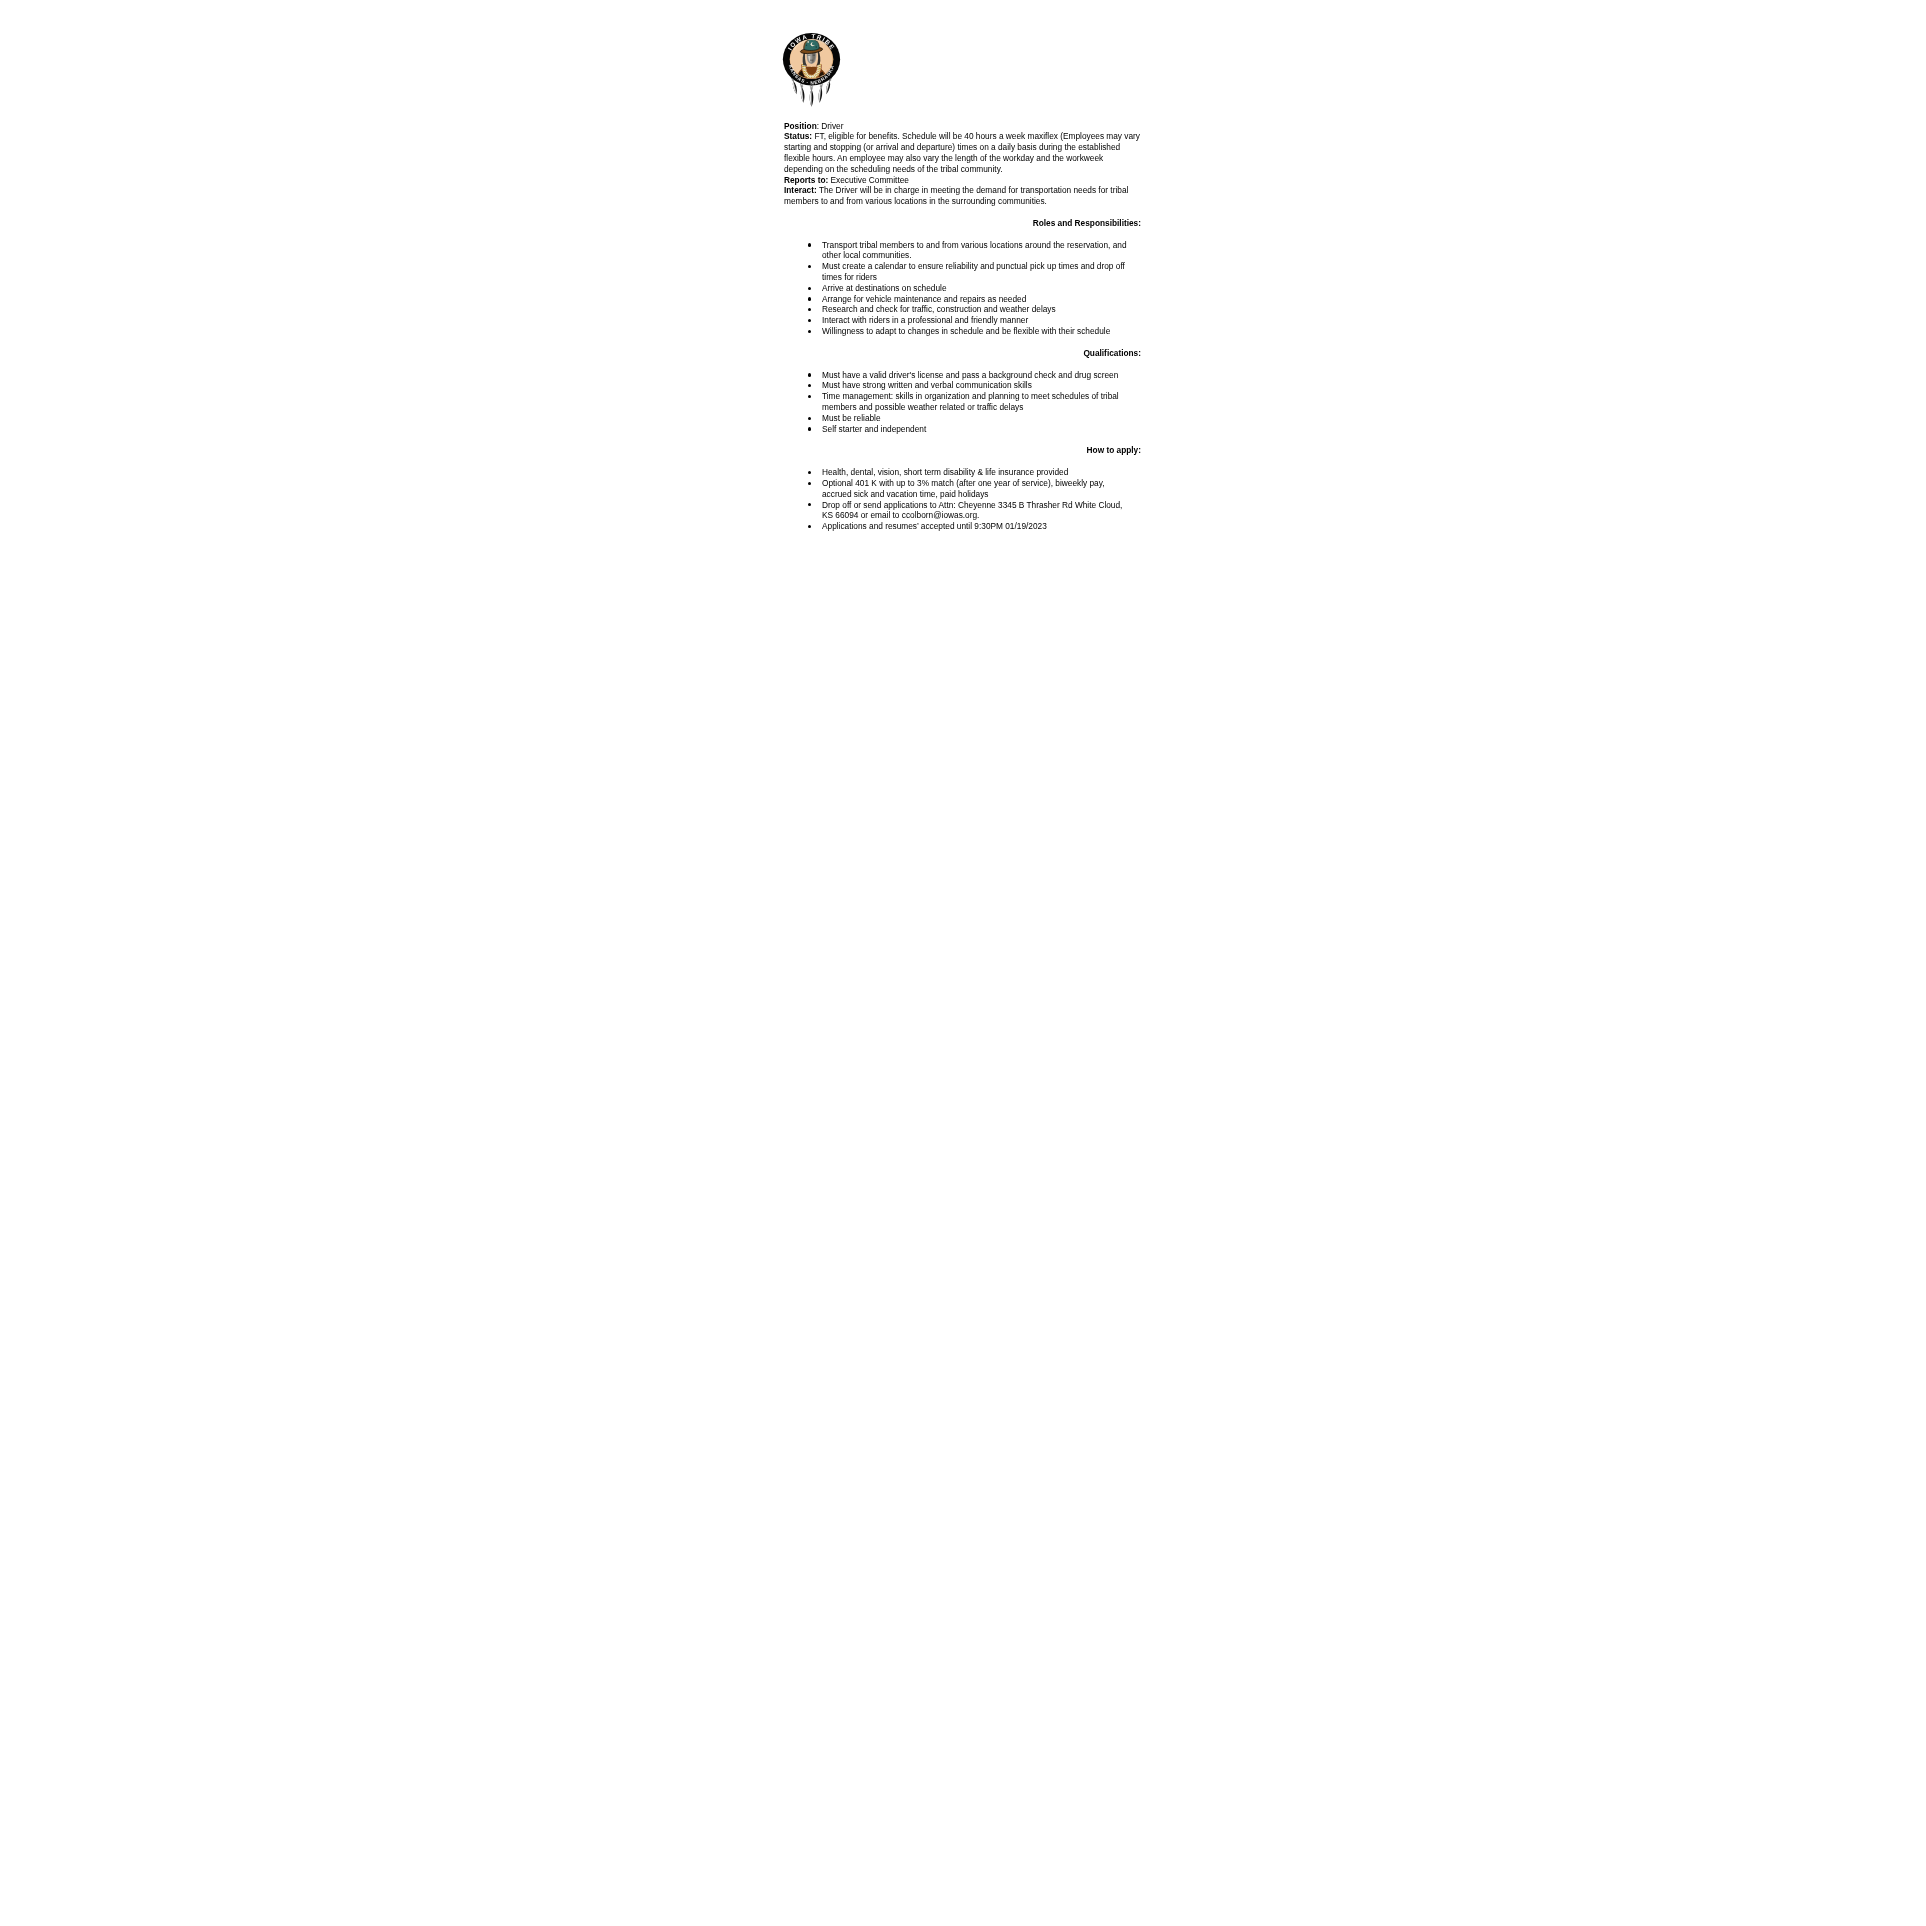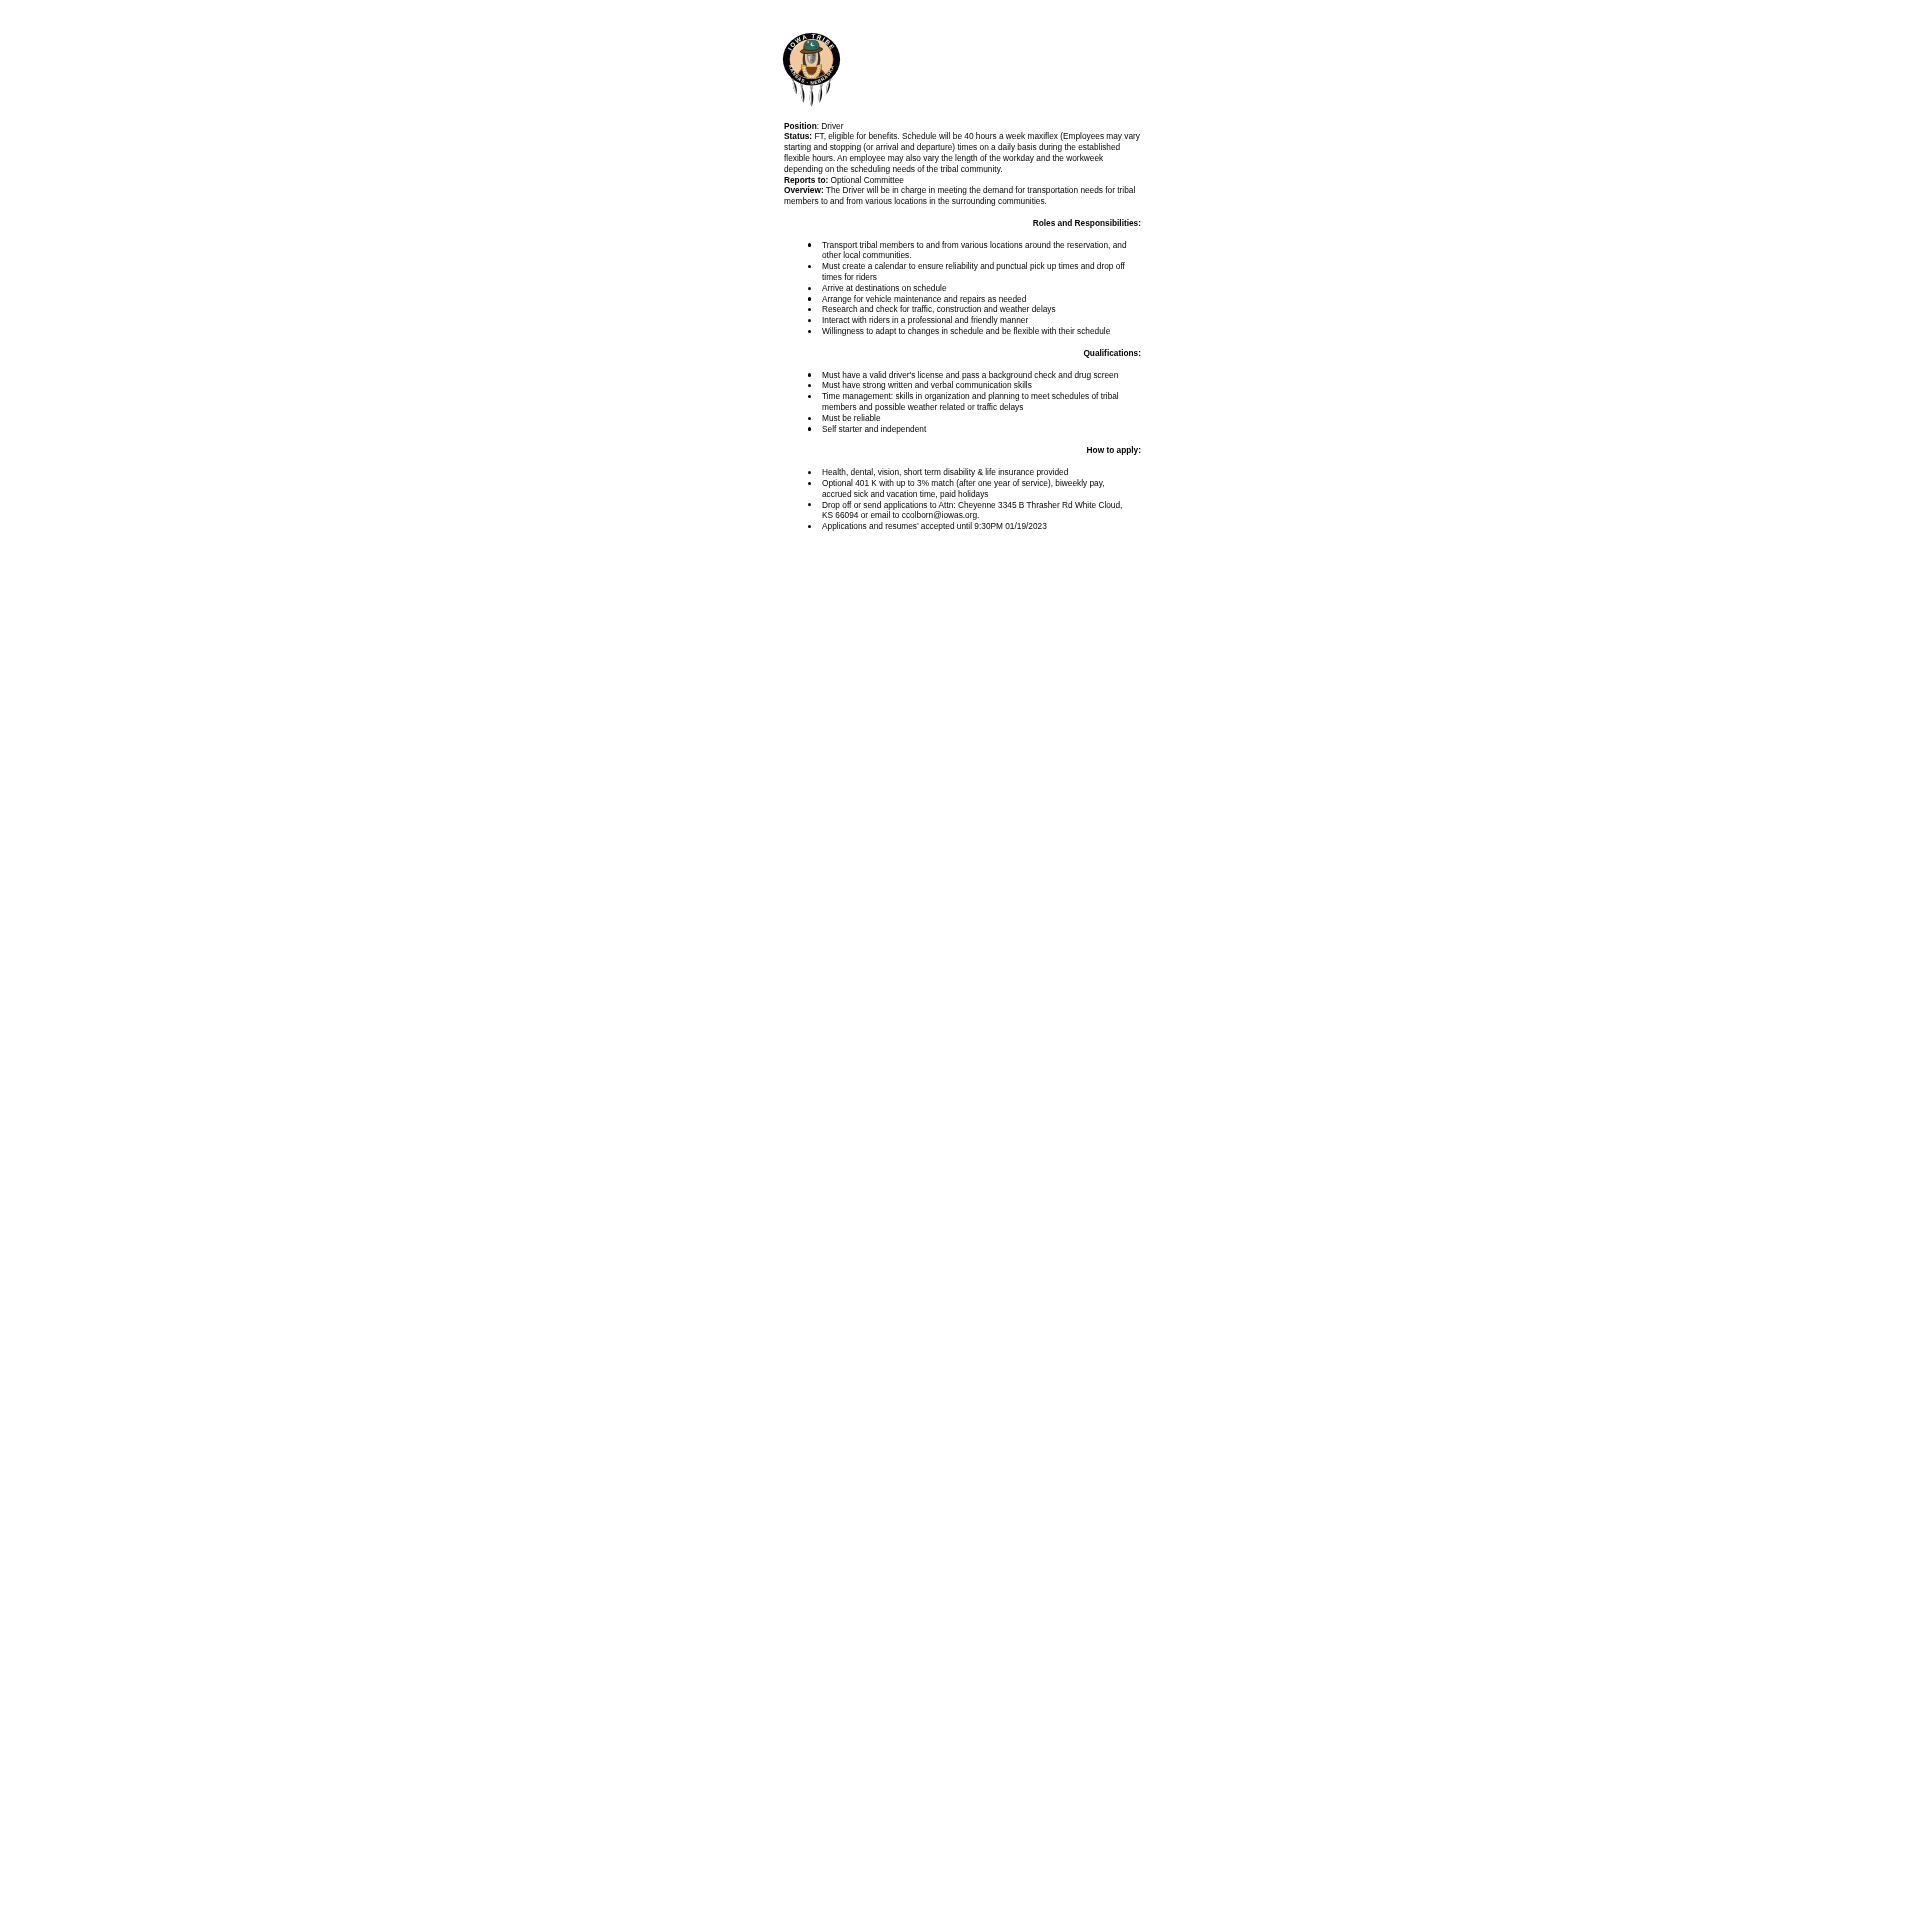--- a/index.html
+++ b/index.html
@@ -131,23 +131,23 @@
         <textPath href="#arcBottom" startOffset="50%">KANSAS - NEBRASKA</textPath>
       </text>
     </svg>
   </div>
 
   <div id="intro">
   <p class="para"><b class="lead">Position</b><span class="rest">: Driver</span></p>
 
   <p class="para"><b class="lead">Status:</b><span class="rest"> FT, eligible for benefits. Schedule will be 40 hours a week maxiflex (Employees may vary starting and stopping (or arrival and departure) times on a daily basis during the established flexible hours. An employee may also vary the length of the workday and the workweek depending on the scheduling needs of the tribal community.</span></p>
 
-  <p class="para"><b class="lead">Reports to:</b><span class="rest"> Optional Committee</span></p>
+  <p class="para"><b class="lead">Reports to:</b><span class="rest"> Executive Committee</span></p>
 
-  <p class="para"><b class="lead">Overview:</b><span class="rest"> The Driver will be in charge in meeting the demand for transportation needs for tribal members to and from various locations in the surrounding communities.</span></p>
+  <p class="para"><b class="lead">Interact:</b><span class="rest"> The Driver will be in charge in meeting the demand for transportation needs for tribal members to and from various locations in the surrounding communities.</span></p>
 </div>
   <div id="sections">
   <section>
     <p class="heading">Roles and Responsibilities:</p>
     <ul class="bullets">
   <li><span class="dot"></span><span class="btext">Transport tribal members to and from various locations around the reservation, and other local communities.</span></li>
 
   <li><span class="dot"></span><span class="btext">Must create a calendar to ensure reliability and punctual pick up times and drop off times for riders</span></li>
 
   <li><span class="dot"></span><span class="btext">Arrive at destinations on schedule</span></li>

